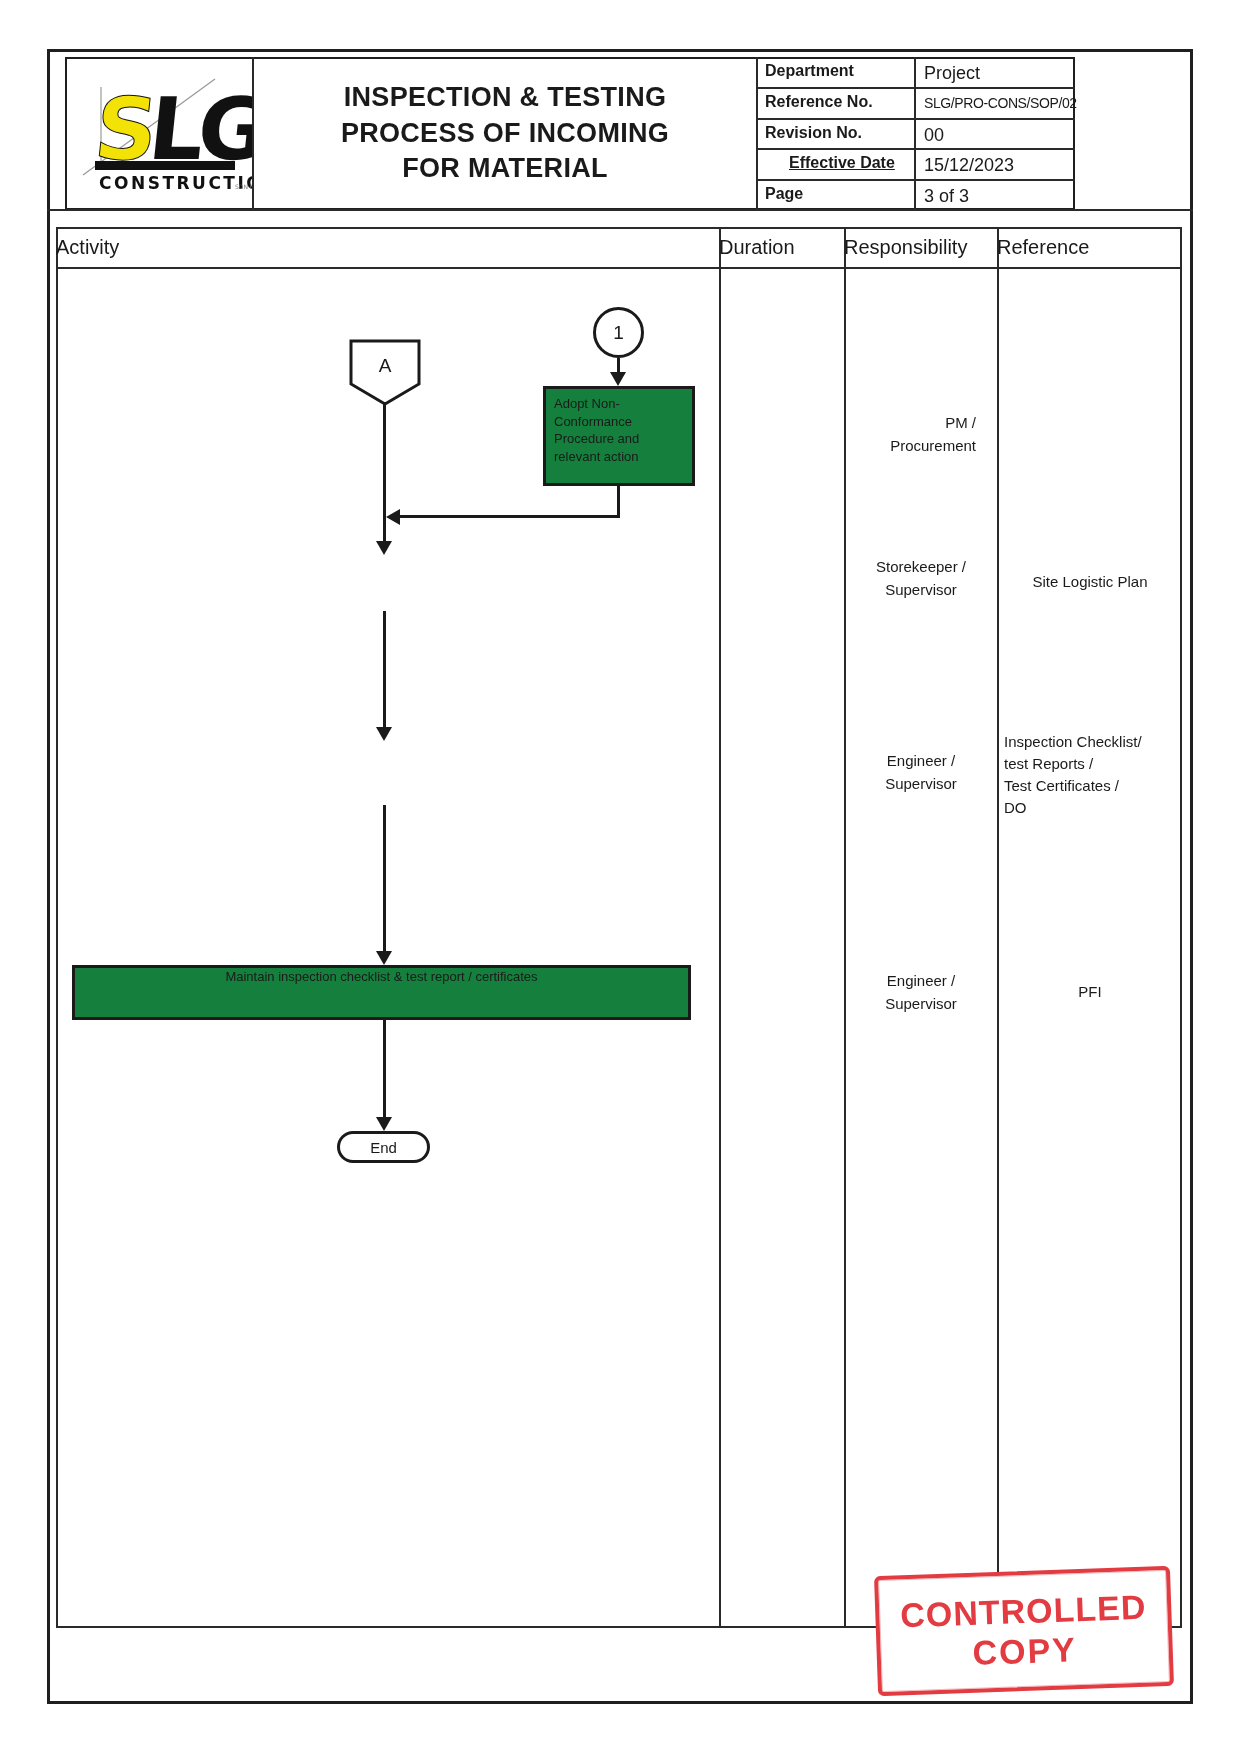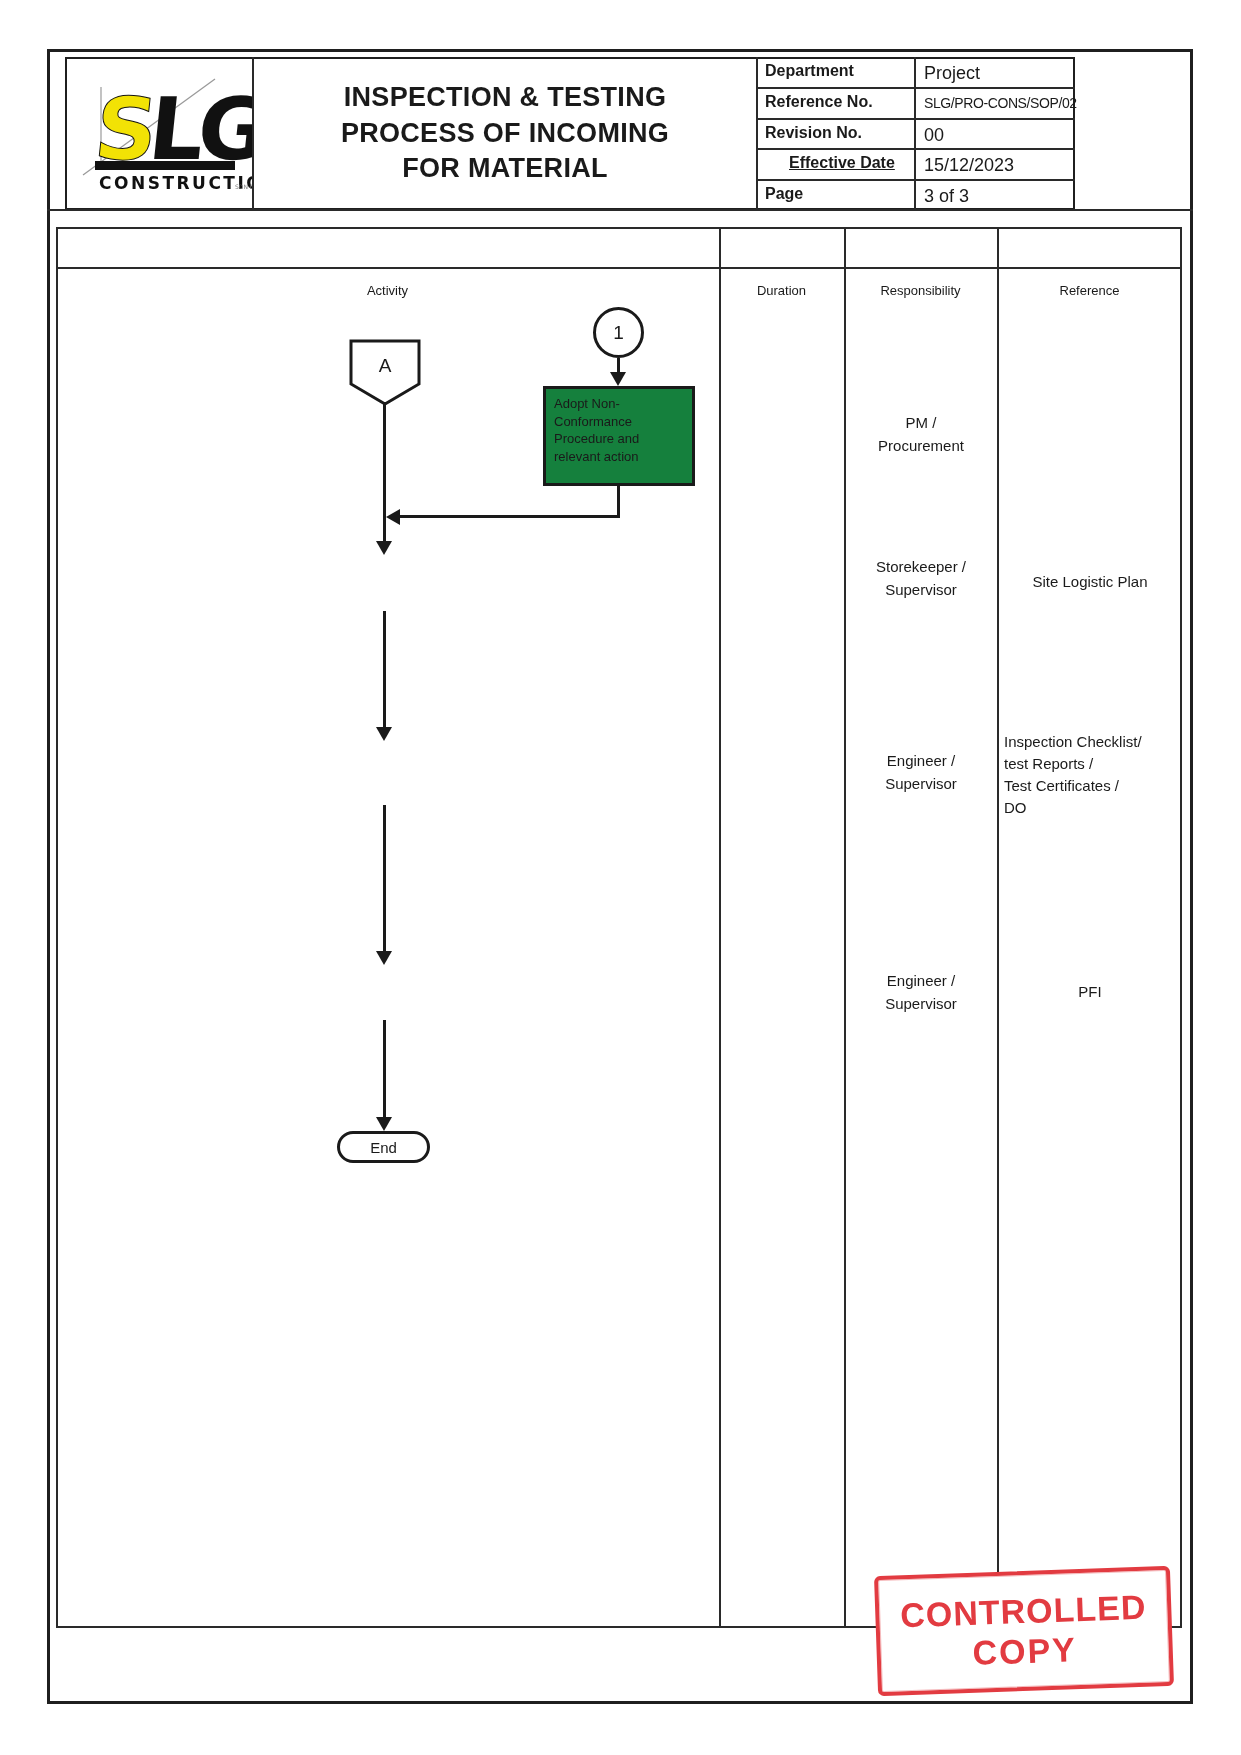--- a/index.html
+++ b/index.html
@@ -16,21 +16,21 @@
   .header-table{left:65px;top:57px;width:1010px;height:153px;border:2px solid #1f1f1f;box-sizing:border-box;}
   .logo-cell{left:65px;top:57px;width:188px;height:153px;box-sizing:border-box;}
   .title-cell{left:253px;top:57px;width:504px;height:153px;display:flex;align-items:center;justify-content:center;text-align:center;box-sizing:border-box;}
   .doc-title{font-size:27px;font-weight:bold;line-height:1.32;letter-spacing:.3px;}
   .doc-title span{display:block;}
   .info-label{font-weight:bold;font-size:16px;padding:4px 0 0 9px;box-sizing:border-box;}
   .info-value{font-size:18px;padding:5px 0 0 8px;box-sizing:border-box;white-space:nowrap;}
   .info-value.tight{font-size:14px;letter-spacing:-0.4px;}
   
   .flow-table{left:56px;top:227px;width:1126px;height:1401px;border:2px solid #2a2a2a;box-sizing:border-box;}
-  .col-header{font-size:13px;text-align:center;top:236px;margin-top:47px;}
+  .col-header{font-size:20px;top:236px;}
   
   .proc-box{border:3px solid #1a1a1a;box-sizing:border-box;background:#15803d;display:flex;justify-content:center;text-align:center;font-size:13px;line-height:1.35;}
   .terminator{border:3px solid #1a1a1a;box-sizing:border-box;background:#fff;border-radius:17px;display:flex;align-items:center;justify-content:center;font-size:15px;}
   .connector-circle{border:3px solid #1a1a1a;box-sizing:border-box;background:#fff;border-radius:50%;display:flex;align-items:center;justify-content:center;font-size:19px;}
   .flow-line{background:#1a1a1a;}
   .arrow-down{width:0;height:0;border-left:8px solid transparent;border-right:8px solid transparent;border-top:14px solid #1a1a1a;}
   .arrow-left{width:0;height:0;border-top:8px solid transparent;border-bottom:8px solid transparent;border-right:14px solid #1a1a1a;}
   .cell-text{font-size:15px;line-height:1.5;text-align:center;}
   .ref-lines{font-size:15px;line-height:1.47;text-align:left;}
   
@@ -137,29 +137,32 @@
   <div class="abs arrow-down" style="left:376px;top:541px;"></div>
 
 
   <div class="abs flow-line" style="left:383px;top:611px;width:3px;height:118px;"></div>
   <div class="abs arrow-down" style="left:376px;top:727px;"></div>
 
 
   <div class="abs flow-line" style="left:383px;top:805px;width:3px;height:148px;"></div>
   <div class="abs arrow-down" style="left:376px;top:951px;"></div>
 
+  <div class="proc-box abs" style="left:72px;top:965px;width:619px;height:55px;padding:0 20px;">
+    <span>Maintain inspection checklist &amp; test report / certificates</span>
+  </div>
 
   <div class="abs flow-line" style="left:383px;top:1020px;width:3px;height:99px;"></div>
   <div class="abs arrow-down" style="left:376px;top:1117px;"></div>
 
   <div class="abs terminator" style="left:337px;top:1131px;width:93px;height:32px;">
     <span>End</span>
   </div>
 
-  <div class="abs cell-text" style="left:866px;top:412px;width:110px;">PM / Procurement</div>
+  <div class="abs cell-text" style="left:866px;top:412px;width:110px;text-align:right;">PM / Procurement</div>
   <div class="abs cell-text" style="left:866px;top:556px;width:110px;">Storekeeper / Supervisor</div>
   <div class="abs cell-text" style="left:866px;top:750px;width:110px;">Engineer / Supervisor</div>
   <div class="abs cell-text" style="left:866px;top:970px;width:110px;">Engineer / Supervisor</div>
 
   <div class="abs cell-text" style="left:1008px;top:571px;width:164px;">Site Logistic Plan</div>
   <div class="abs ref-lines" style="left:1004px;top:731px;width:176px;">
     <div>Inspection Checklist/</div>
     <div>test Reports /</div>
     <div>Test Certificates /</div>
     <div>DO</div>

